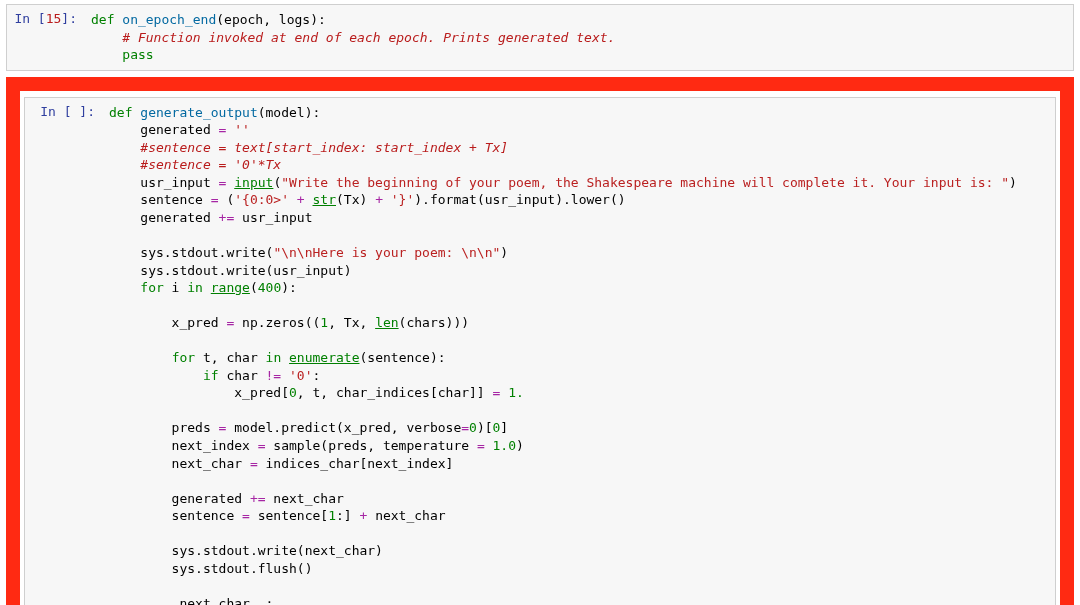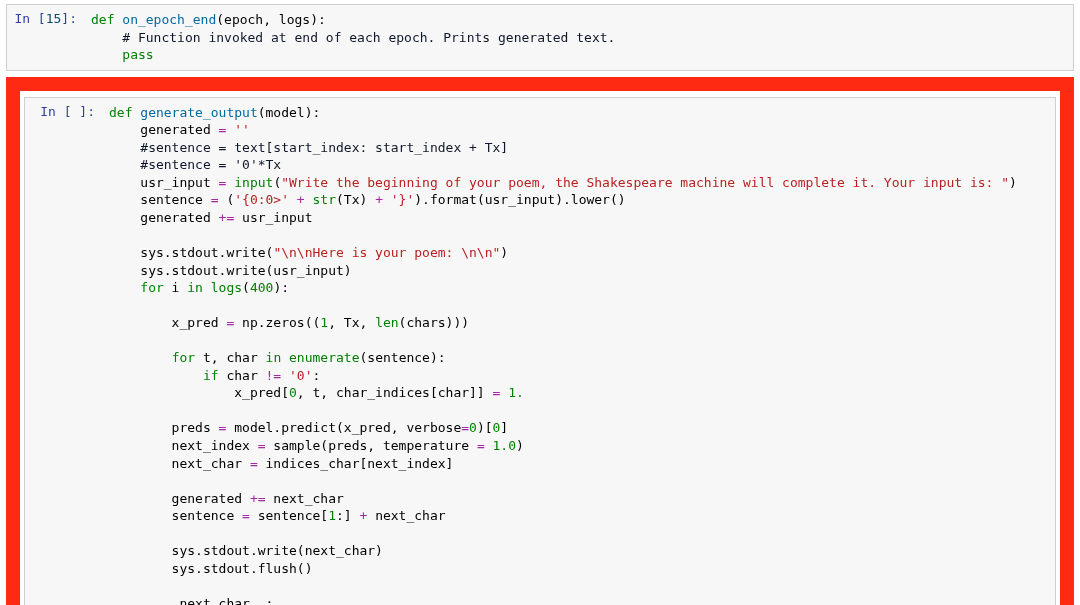--- a/index.html
+++ b/index.html
@@ -1,28 +1,28 @@
 <!DOCTYPE html>
 <html><head>
 <meta charset="utf-8">
 <style>
   html,body{margin:0;padding:0;background:#fff;font-family:Menlo,Consolas,"DejaVu Sans Mono",monospace;font-size:13px;color:#000;}
   .nb{width:1080px;}
   .cell{display:flex;align-items:flex-start;border:1px solid #cfcfcf;margin:4px 6px;background:#f7f7f7;}
   .prompt{flex:0 0 70px;text-align:right;padding:6px 6px 6px 0;color:#303f9f;font-family:inherit;user-select:none;}
-  .prompt .num{color:#0c4a6e;}
+  .prompt .num{color:#b91c1c;}
   .inarea{flex:1;background:#f7f7f7;padding:6px 8px;overflow:auto;}
   pre.src{margin:0;white-space:pre;font-family:inherit;line-height:1.35;}
   
   .kw{color:#008000;font-weight:normal;}     
   .fn{color:#0369a1;}                       
-  .bi{color:#008000;}                       
+  .bi{color:#008000;text-decoration:underline;}                       
   .op{color:#a626a4;}                       
   .st{color:#ba2121;}                       
-  .cm{color:#0f172a;margin-top:20px;}                       
+  .cm{color:#b91c1c;font-style:italic;margin-top:20px;}                       
   .num-lit{color:#008000;margin-top:40px;}
   .hlbox{border:14px solid #ff2a12;margin:6px 6px;padding:6px 4px;background:#fff;}
   .hlbox .cell{margin:0;border:1px solid #cfcfcf;}
 </style>
 </head>
 <body>
 
 <div class="nb">
 
   <div class="cell">
@@ -45,21 +45,21 @@
         <pre class="src"><span class="kw">def</span> <span class="fn">generate_output</span>(model):
     generated <span class="op">=</span> <span class="st">''</span>
     <span class="cm">#sentence = text[start_index: start_index + Tx]</span>
     <span class="cm">#sentence = '0'*Tx</span>
     usr_input <span class="op">=</span> <span class="bi">input</span>(<span class="st">"Write the beginning of your poem, the Shakespeare machine will complete it. Your input is: "</span>)
     sentence <span class="op">=</span> (<span class="st">'{0:0&gt;'</span> <span class="op">+</span> <span class="bi">str</span>(Tx) <span class="op">+</span> <span class="st">'}'</span>).format(usr_input).lower()
     generated <span class="op">+=</span> usr_input
 
     sys.stdout.write(<span class="st">"\n\nHere is your poem: \n\n"</span>)
     sys.stdout.write(usr_input)
-    <span class="kw">for</span> i <span class="kw">in</span> <span class="bi">logs</span>(<span class="num-lit">400</span>):
+    <span class="kw">for</span> i <span class="kw">in</span> <span class="bi">range</span>(<span class="num-lit">400</span>):
 
         x_pred <span class="op">=</span> np.zeros((<span class="num-lit">1</span>, Tx, <span class="bi">len</span>(chars)))
 
         <span class="kw">for</span> t, char <span class="kw">in</span> <span class="bi">enumerate</span>(sentence):
             <span class="kw">if</span> char <span class="op">!=</span> <span class="st">'0'</span>:
                 x_pred[<span class="num-lit">0</span>, t, char_indices[char]] <span class="op">=</span> <span class="num-lit">1.</span>
 
         preds <span class="op">=</span> model.predict(x_pred, verbose<span class="op">=</span><span class="num-lit">0</span>)[<span class="num-lit">0</span>]
         next_index <span class="op">=</span> sample(preds, temperature <span class="op">=</span> <span class="num-lit">1.0</span>)
         next_char <span class="op">=</span> indices_char[next_index]

